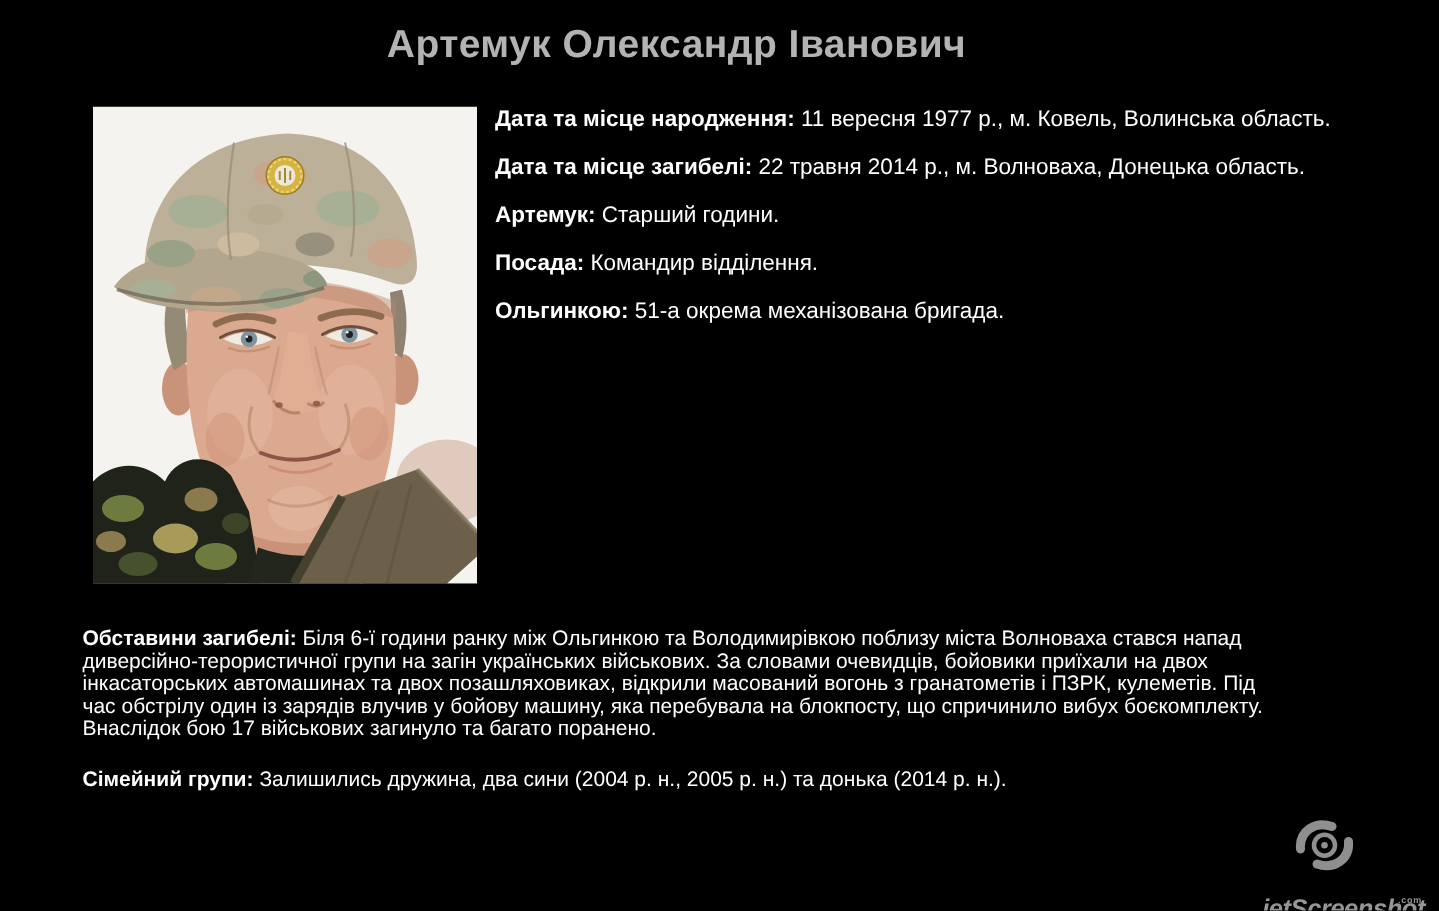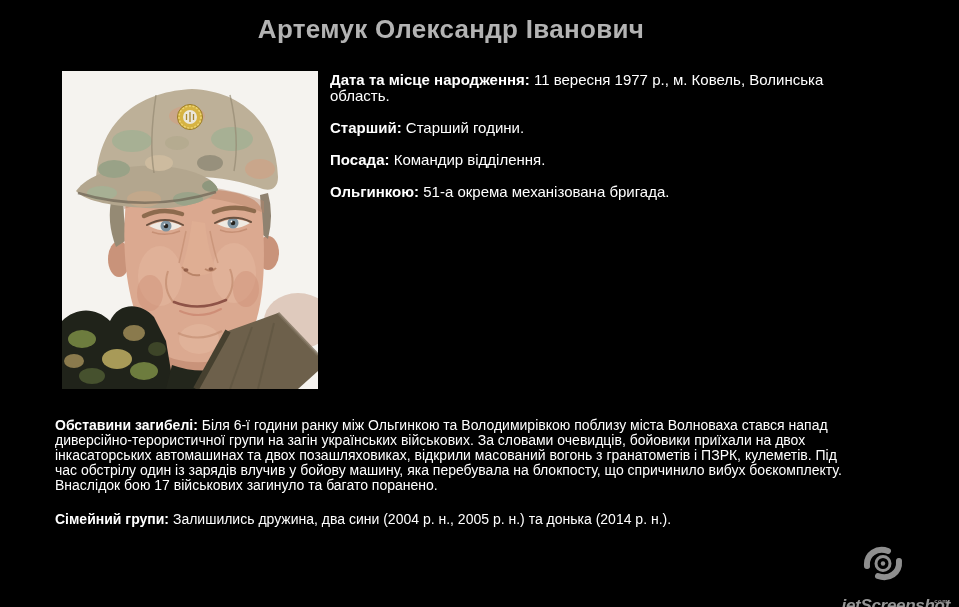--- a/index.html
+++ b/index.html
@@ -23,21 +23,21 @@
   .photo {
     position:absolute; left:62px; top:71px;
     width:256px; height:318px;
   }
   .photo svg { display:block; }
 
   .info {
     position:absolute; left:330px; top:72px; width:560px;
     color:#ffffff; font-size:15px;
   }
-  .info p { margin:0 16px 16px 0; line-height:16px; }
+  .info p { margin:0 0 16px 0; line-height:16px; }
   .info b { font-weight:bold; }
 
   .bottom {
     position:absolute; left:55px; top:418px; width:800px;
     color:#ffffff; font-size:14px; line-height:15px;
   }
   .section { margin:0; }
   .section + .section { margin-top:19px; }
   .section b { font-weight:bold; }
 
@@ -178,21 +178,22 @@
         <path d="M166,260 L134,318" stroke="#46402f" stroke-width="6" fill="none"></path>
         <path d="M216,242 L256,284" stroke="#7d705c" stroke-width="3" fill="none" opacity="0.8"></path>
         <path d="M190,256 L168,318 M212,252 L196,318" stroke="#5d5440" stroke-width="2" fill="none" opacity="0.6"></path>
         <path d="M256,300 L236,318 L256,318 Z" fill="#f5f3ef"></path>
       </g>
     </svg>
   </div>
 
   <div class="info">
     <p><b>Дата та місце народження:</b> <span>11 вересня 1977 р., м. Ковель, Волинська область.</span></p>
-    <p><b>Старший:</b> <span>Старший години.</span></p>
+    <p><b>Дата та місце загибелі:</b> <span>22 травня 2014 р., м. Волноваха, Донецька область.</span></p>
+    <p><b>Артемук:</b> <span>Старший години.</span></p>
     <p><b>Посада:</b> <span>Командир відділення.</span></p>
     <p><b>Ольгинкою:</b> <span>51-а окрема механізована бригада.</span></p>
   </div>
 
   <div class="bottom">
     <p class="section"><b>Обставини загибелі:</b> <span>Біля 6-ї години ранку між Ольгинкою та Володимирівкою поблизу міста Волноваха стався напад диверсійно-терористичної групи на загін українських військових. За словами очевидців, бойовики приїхали на двох інкасаторських автомашинах та двох позашляховиках, відкрили масований вогонь з гранатометів і ПЗРК, кулеметів. Під час обстрілу один із зарядів влучив у бойову машину, яка перебувала на блокпосту, що спричинило вибух боєкомплекту. Внаслідок бою 17 військових загинуло та багато поранено.</span></p>
     <p class="section"><b>Сімейний групи:</b> <span>Залишились дружина, два сини (2004 р. н., 2005 р. н.) та донька (2014 р. н.).</span></p>
   </div>
 
   <div class="watermark">

